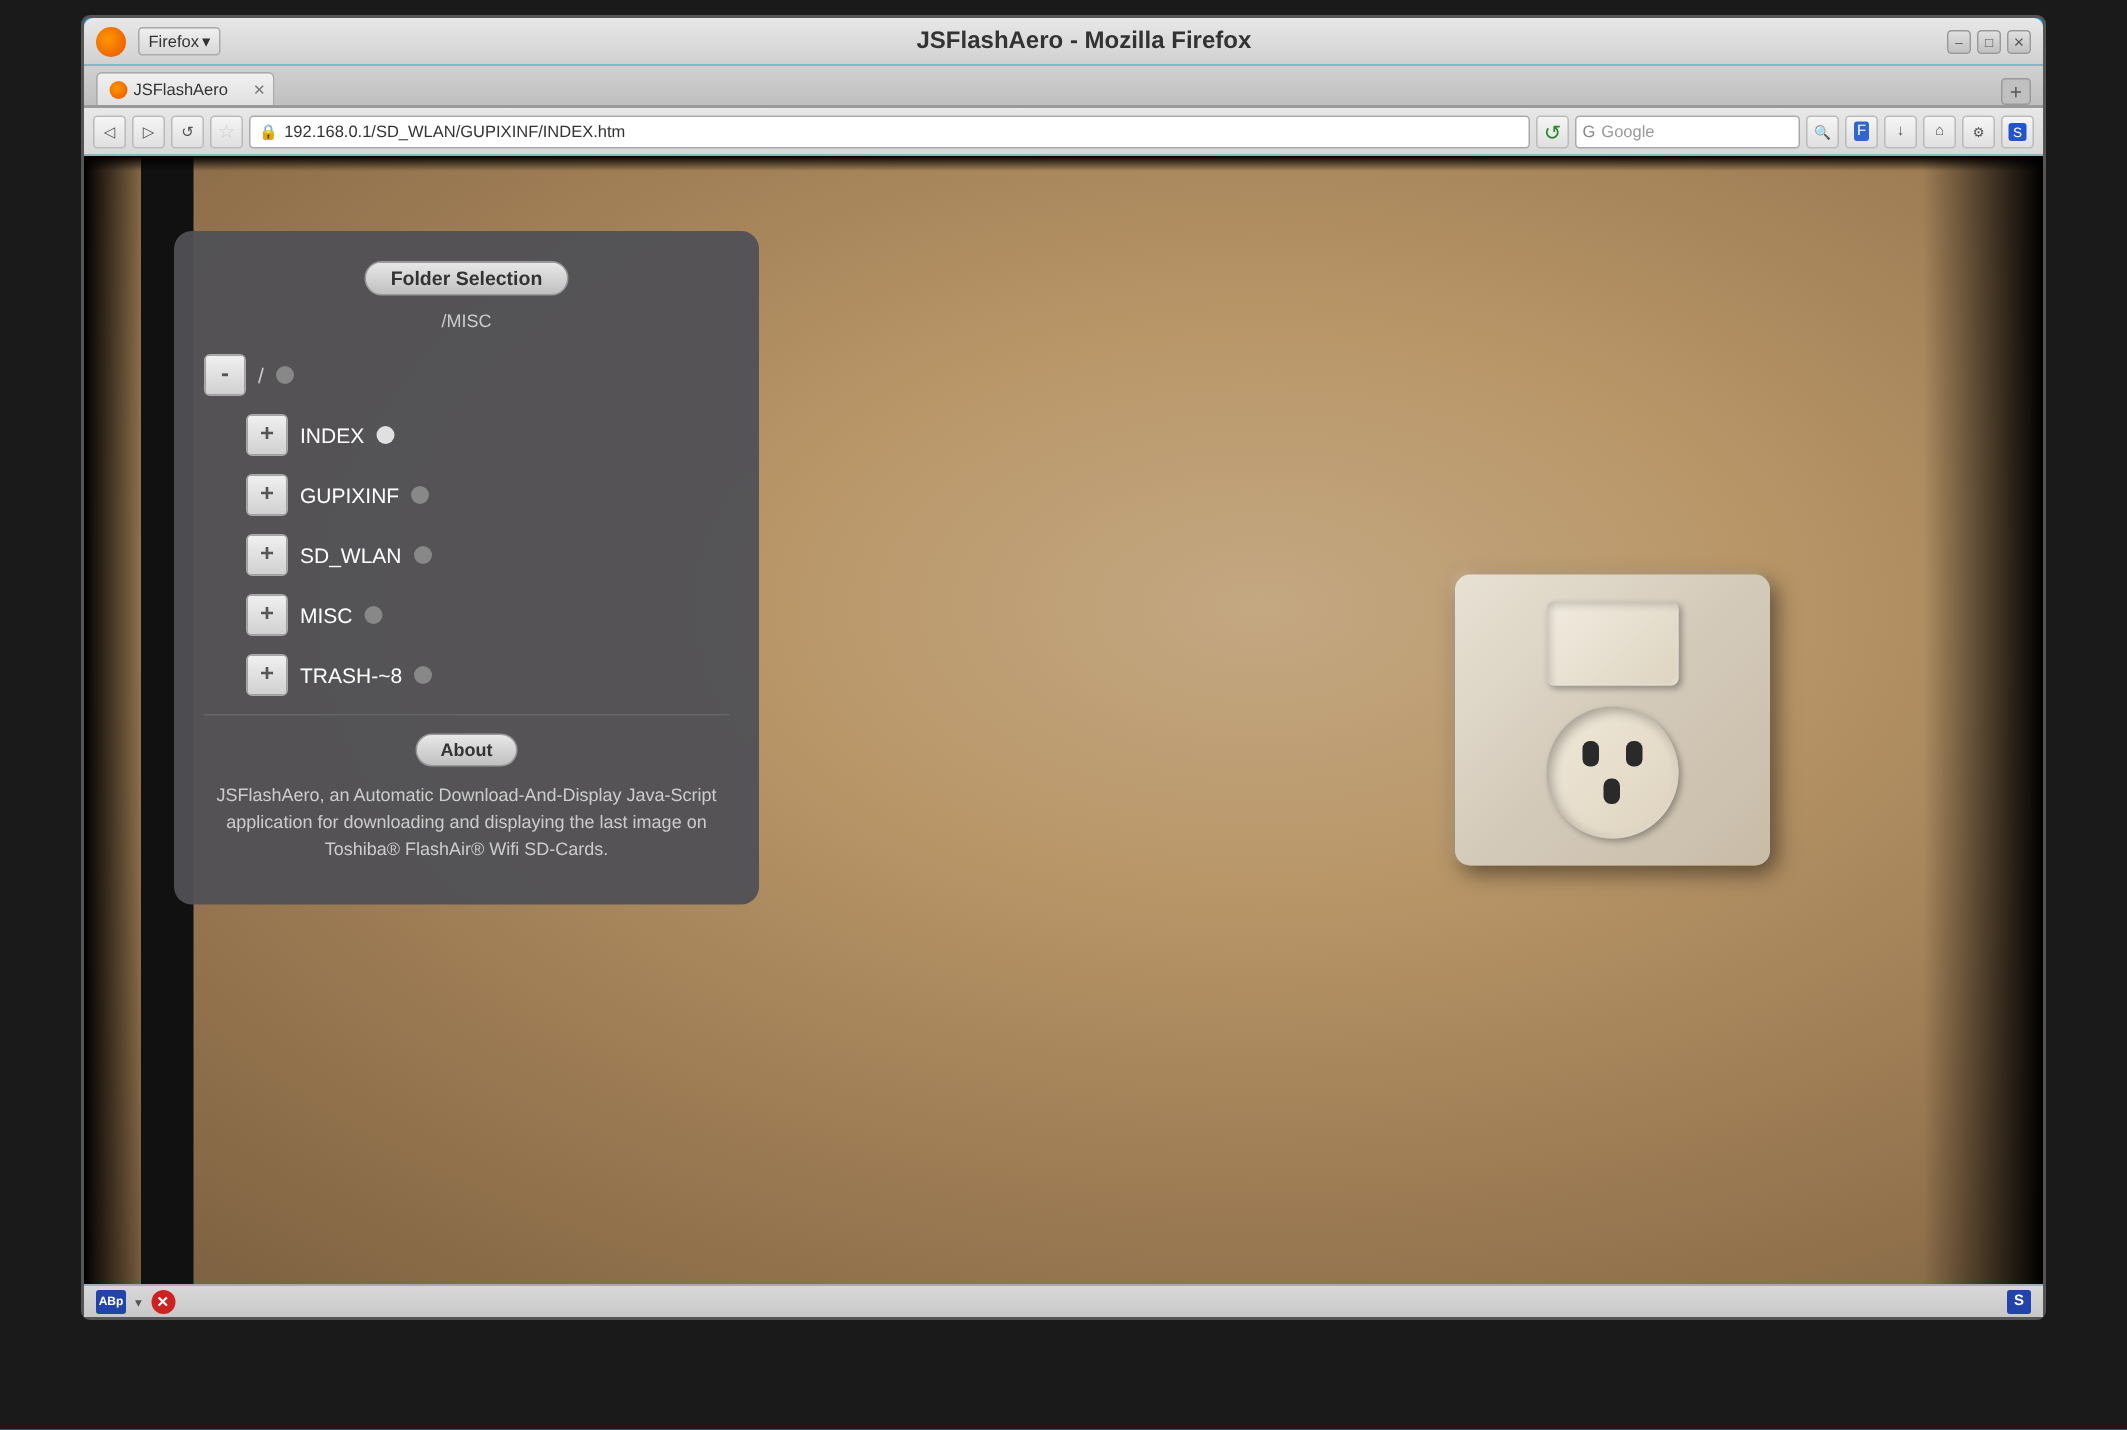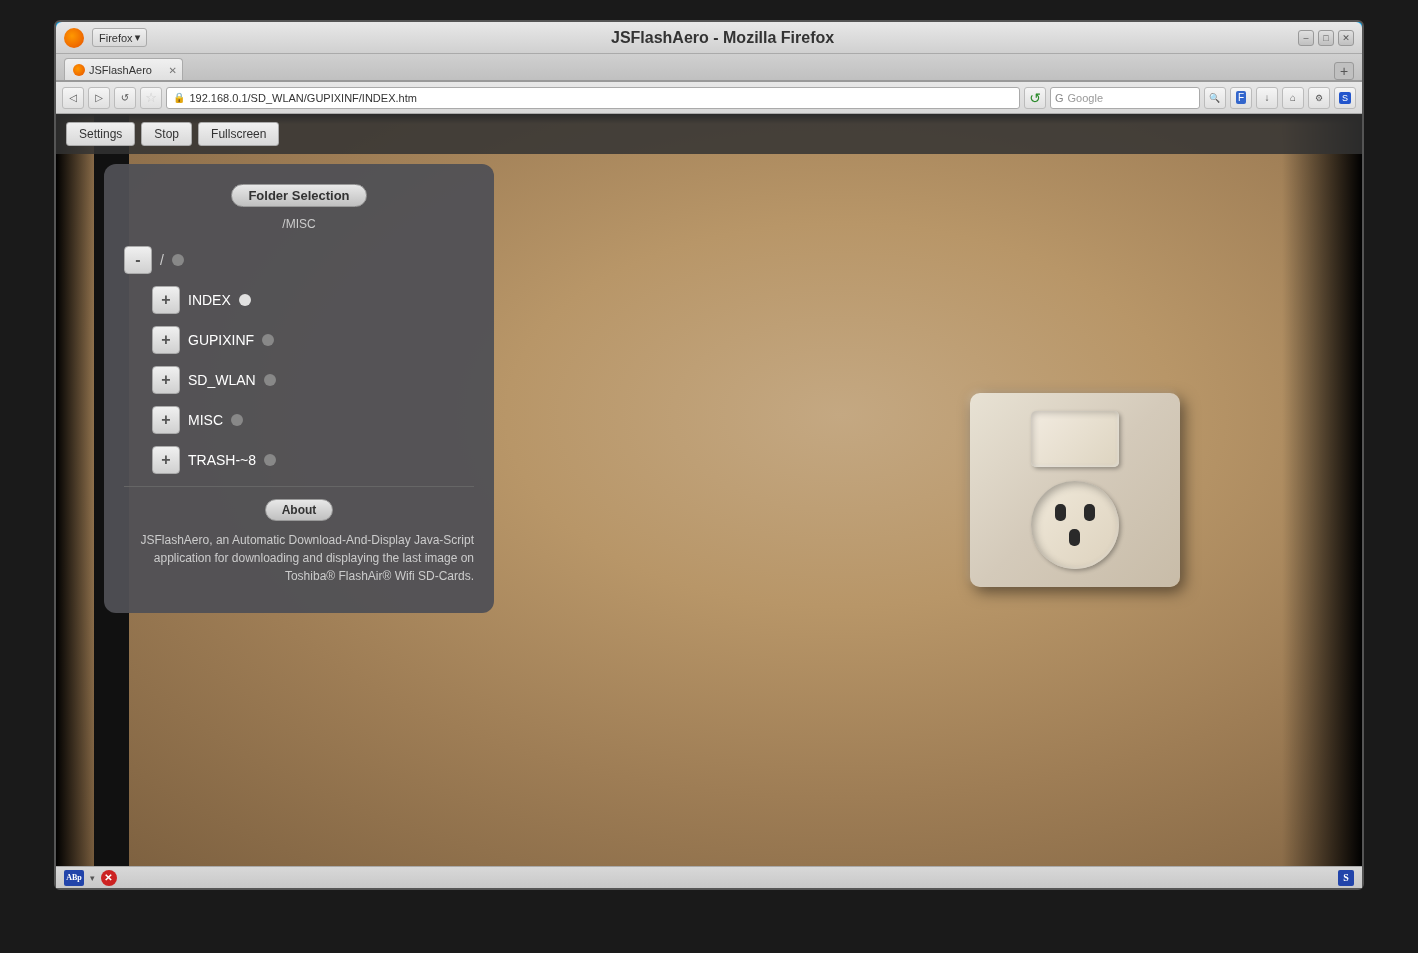--- a/index.html
+++ b/index.html
@@ -8,21 +8,21 @@
       height: 953px;
       background: #1a1a1a;
       font-family: Arial, sans-serif;
       overflow: hidden;
     }
 
     
     .browser-window {
       width: 1310px;
       height: 870px;
-      margin: 20px auto;
+      margin: 10px auto;
       background: #0ea5e9;
       border: 2px solid #555;
       border-radius: 6px;
       display: flex;
       flex-direction: column;
       position: relative;
     }
 
     .browser-titlebar {
       background: linear-gradient(to bottom, #e8e8e8, #d0d0d0);
@@ -235,21 +235,21 @@
       font-size: 12px;
       color: #333;
       cursor: pointer;
       font-family: Arial, sans-serif;
     }
 
     
     .side-panel {
       position: absolute;
       top: 50px;
-      left: 48px;
+      left: 60px;
       width: 390px;
       background: rgba(80, 80, 85, 0.95);
       border-radius: 12px;
       padding: 20px;
       z-index: 20;
       color: white;
     }
 
     .panel-header {
       text-align: center;
@@ -336,41 +336,39 @@
     .about-section {
       margin-top: 12px;
       text-align: center;
     }
 
     .about-text {
       font-size: 12px;
       color: #ccc;
       line-height: 1.5;
       margin-bottom: 8px;
-      text-align: right;
     }
 
     .about-credit {
       font-size: 12px;
       color: #ccc;
       line-height: 1.8;
     }
 
     
     .browser-statusbar {
       height: 22px;
       background: linear-gradient(to bottom, #d8d8d8, #c8c8c8);
       border-top: 1px solid #aaa;
       display: flex;
       align-items: center;
       padding: 0 8px;
       font-size: 10px;
       color: #555;
       gap: 6px;
-      font-family: Liberation Serif, serif;
     }
 
     .status-addon {
       width: 20px;
       height: 16px;
       background: #2244aa;
       border-radius: 2px;
       display: flex;
       align-items: center;
       justify-content: center;
@@ -566,25 +564,20 @@
             <div style="width:11px;height:17px;background:#2a2a2a;border-radius:5px;"></div>
           </div>
         </div>
       </div>
 
       <div class="dark-left"></div>
       <div class="dark-right"></div>
       <div class="dark-top"></div>
     </div>
 
-    <div class="app-toolbar">
-      <button class="app-btn">Settings</button>
-      <button class="app-btn">Stop</button>
-      <button class="app-btn">Fullscreen</button>
-    </div>
 
     <div class="side-panel">
 
       <div class="panel-header">
         <span class="folder-selection-badge">Folder Selection</span>
       </div>
 
       <div class="current-path">/MISC</div>
 
       <div class="folder-row">

